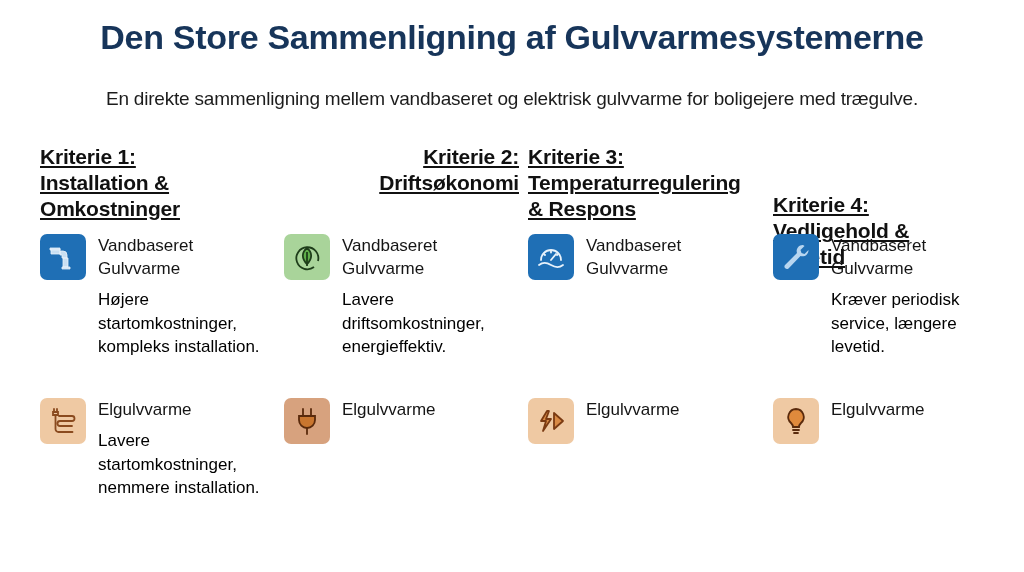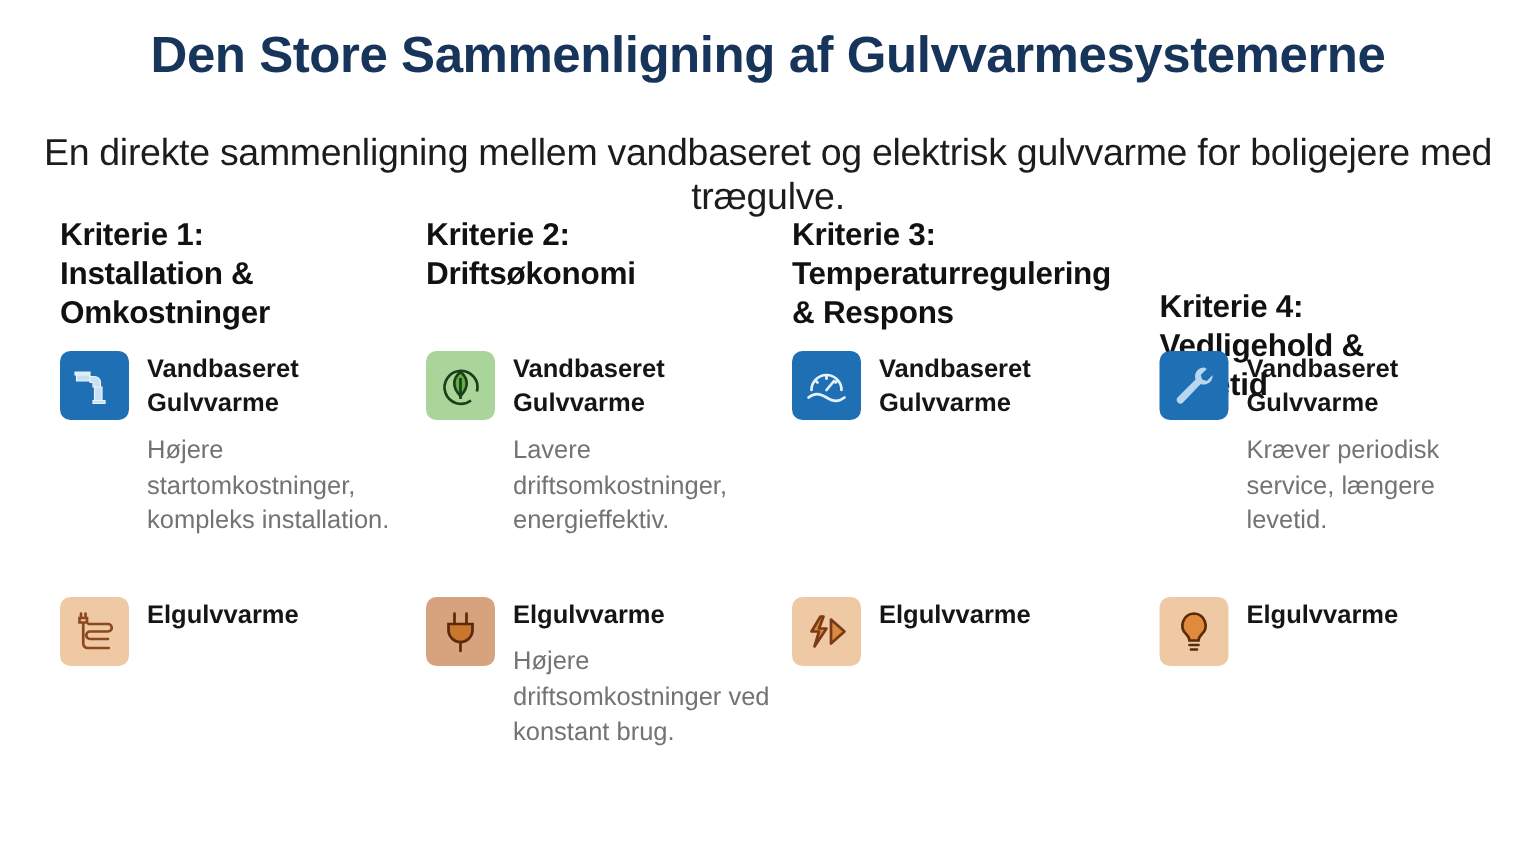--- a/index.html
+++ b/index.html
@@ -12,46 +12,47 @@
   }
   .title {
     position: absolute; left: 0; right: 0; top: 18px;
     text-align: center;
     font-size: 34px; font-weight: 700; letter-spacing: -0.3px;
     color: #17355a;
   }
   .subtitle {
     position: absolute; left: 0; right: 0; top: 88px;
     text-align: center;
-    font-size: 25px; color: #1c1c1c; letter-spacing: -0.2px;
+    font-size: 19px; color: #1c1c1c; letter-spacing: -0.2px;
   }
   .col {
     position: absolute; top: 144px; width: 235px;
   }
   .col-heading {
     font-size: 21px; font-weight: 700; line-height: 26px;
     color: #111; height: 78px;
     letter-spacing: -0.2px;
+    text-decoration: underline;
   }
   .entry {
     position: absolute; left: 0; width: 235px;
   }
   .icon-box {
     position: absolute; left: 0; top: 0;
     width: 46px; height: 46px; border-radius: 7px;
     display: flex; align-items: center; justify-content: center;
   }
   .icon-box svg { width: 34px; height: 34px; }
   .entry-text { position: absolute; left: 58px; top: 0; width: 180px; }
   .entry-title {
-    font-size: 17px; font-weight: 700; line-height: 23px; color: #151515;
+    font-size: 17px; font-weight: 400; line-height: 23px; color: #151515;
   }
   .entry-desc {
     margin-top: 8px;
-    font-size: 17px; line-height: 23.5px; color: #737373;
+    font-size: 17px; line-height: 23.5px; color: #000000;
   }
 </style>
 </head>
 <body>
 
 <div class="title">Den Store Sammenligning af Gulvvarmesystemerne</div>
 <div class="subtitle">En direkte sammenligning mellem vandbaseret og elektrisk gulvvarme for boligejere med trægulve.</div>
 
 <div class="col" style="left:40px;">
   <div class="col-heading" style="white-space:pre-line;">Kriterie 1:
@@ -69,26 +70,27 @@
     </div>
   </div>
   <div class="entry" style="top:254px;">
     <div class="icon-box" style="background:#efc9a3;">
       <svg viewBox="0 0 34 34" fill="none" stroke="#8a4a1e" stroke-width="1.8" stroke-linecap="round">
           <path d="M8 5v3 M11 5v3 M7 8h5v3h-5z M9.5 11v14 a3 3 0 0 0 3 3h14 M13 12h13a2.5 2.5 0 0 1 0 5h-12a2.5 2.5 0 0 0 0 5h12"></path>
         </svg>
     </div>
     <div class="entry-text">
       <div class="entry-title">Elgulvvarme</div>
+      <div class="entry-desc">Lavere startomkostninger, nemmere installation.</div>
     </div>
   </div>
 </div>
 
 <div class="col" style="left:284px;">
-  <div class="col-heading" style="white-space:pre-line;">Kriterie 2:
+  <div class="col-heading" style="white-space:pre-line;text-align:right;">Kriterie 2:
 Driftsøkonomi</div>
   <div class="entry" style="top:90px;">
     <div class="icon-box" style="background:#a9d49a;">
       <svg viewBox="0 0 34 34" fill="none" stroke="#1e3d1a" stroke-width="1.8">
           <path d="M24 27a11 11 0 1 1 4-6"></path>
           <path d="M17 8c-5 4-6 10 0 16c6-6 5-12 0-16z" fill="#5fae4a"></path>
           <path d="M17 12v14"></path>
         </svg>
     </div>
     <div class="entry-text">
@@ -99,21 +101,20 @@
   <div class="entry" style="top:254px;">
     <div class="icon-box" style="background:#d7a27e;">
       <svg viewBox="0 0 34 34" fill="none" stroke="#5a2a0c" stroke-width="1.8" stroke-linecap="round">
           <path d="M13 5v7 M21 5v7"></path>
           <path d="M9 12h16v4a8 8 0 0 1-16 0z" fill="#c9762f"></path>
           <path d="M17 24v6"></path>
         </svg>
     </div>
     <div class="entry-text">
       <div class="entry-title">Elgulvvarme</div>
-      <div class="entry-desc">Højere driftsomkostninger ved konstant brug.</div>
     </div>
   </div>
 </div>
 
 <div class="col" style="left:528px;">
   <div class="col-heading" style="white-space:pre-line;">Kriterie 3:
 Temperaturregulering
 &amp; Respons</div>
   <div class="entry" style="top:90px;">
     <div class="icon-box" style="background:#1f6fb5;">

